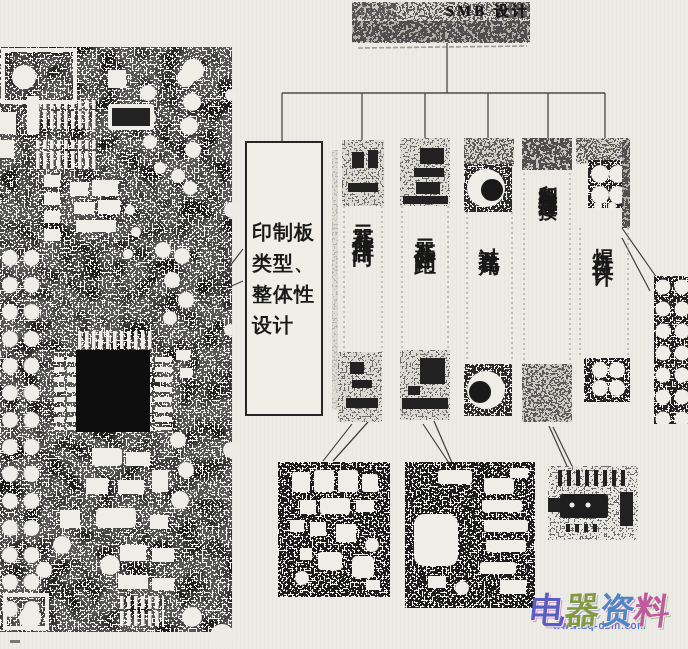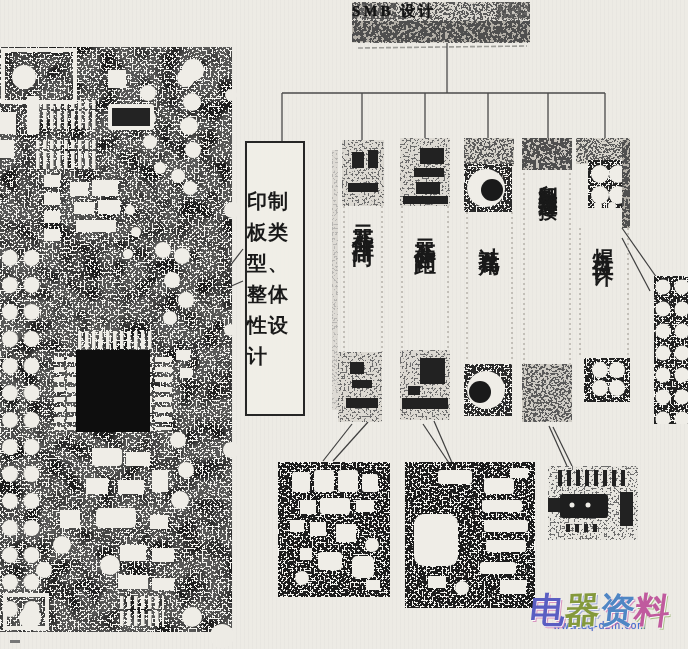--- a/index.html
+++ b/index.html
@@ -8,26 +8,26 @@
     background:#edebe5;
     background-image:repeating-linear-gradient(90deg, rgba(0,0,0,.018) 0 1px, rgba(0,0,0,0) 1px 4px);
     font-family:"Liberation Serif", serif;
     color:#1e1e1e;
   }
   .art{position:absolute;left:0;top:0;z-index:1;}
   .overlay{position:absolute;z-index:2;}
 
   .root-title{
     left:352px;top:2px;width:178px;height:19px;
-    display:flex;align-items:center;justify-content:flex-start;
+    display:flex;align-items:center;justify-content:flex-end;
     font-size:15px;font-weight:bold;letter-spacing:3px;color:#141414;
     text-shadow:0 0 1px #333;
   }
   .box1{
-    left:245px;top:141px;width:60px;height:275px;
+    left:245px;top:141px;width:78px;height:275px;
     border:2px solid #262626;background:rgba(240,238,232,.85);
     display:flex;align-items:center;justify-content:center;
     box-sizing:border-box;
   }
   .box1 .lbl{
     width:64px;font-size:20px;line-height:31px;letter-spacing:1px;
     font-weight:bold;color:#191919;text-align:left;
   }
   .vlabel{
     display:flex;align-items:flex-start;justify-content:center;

